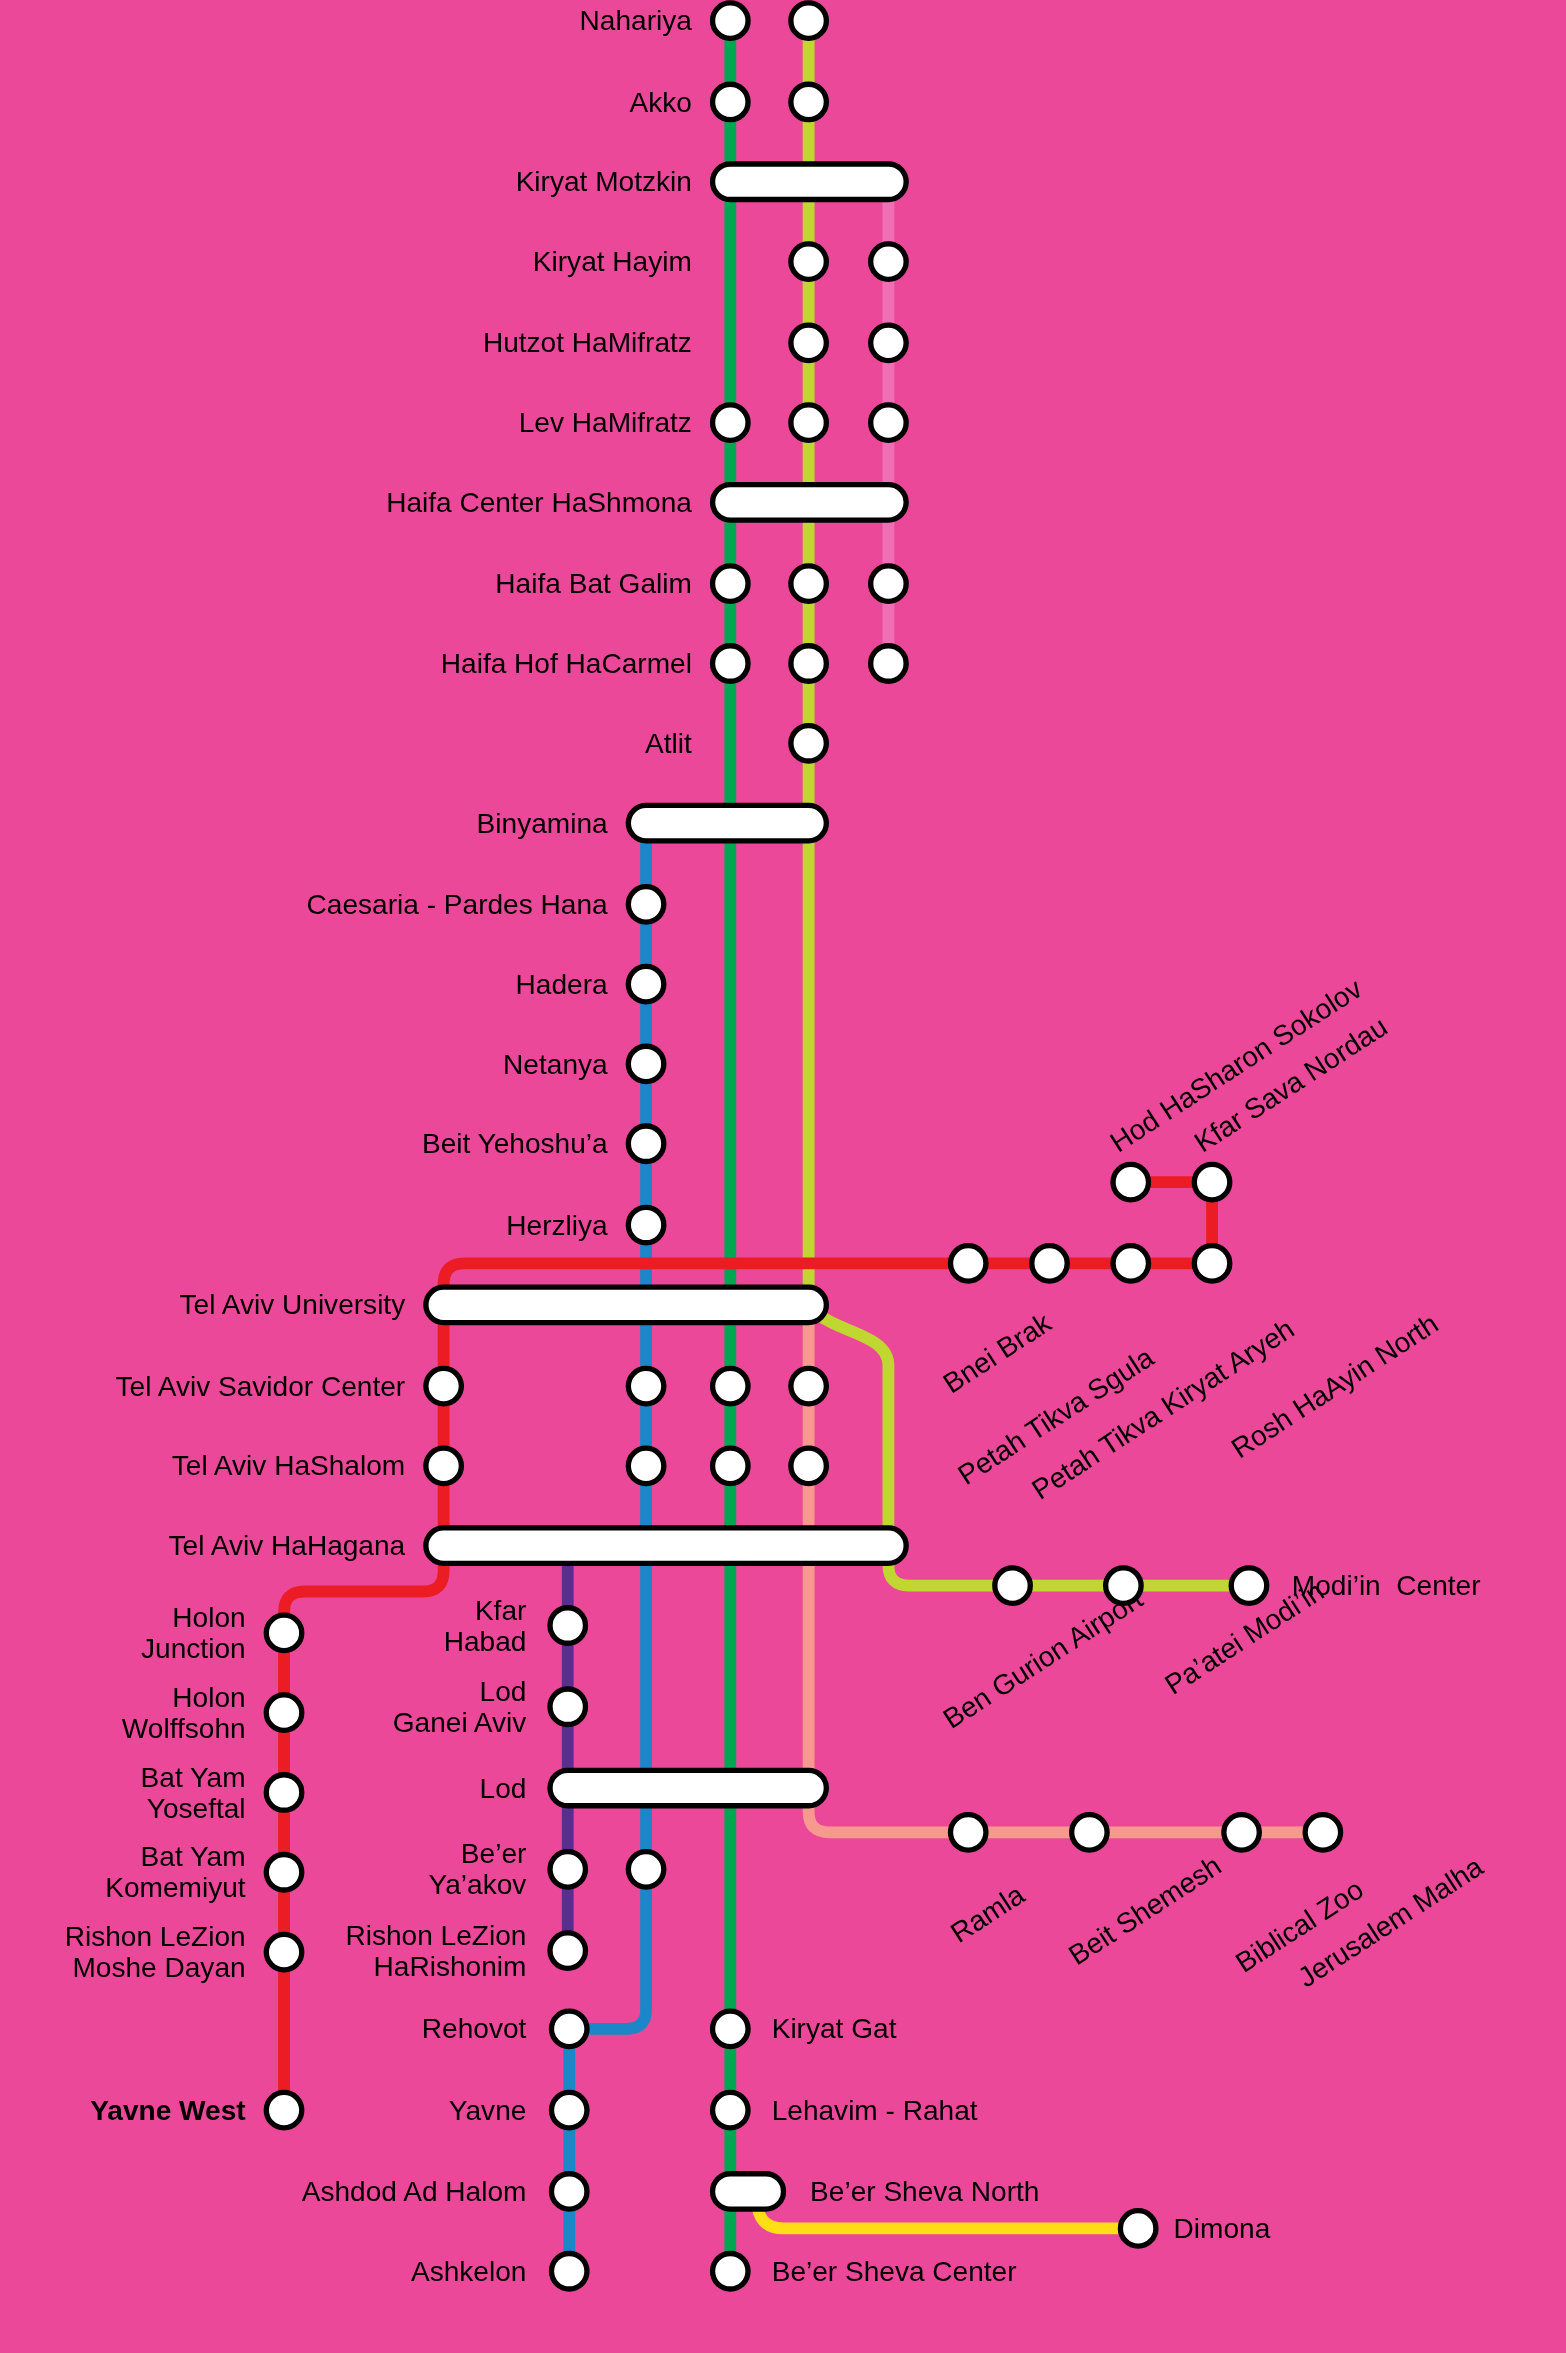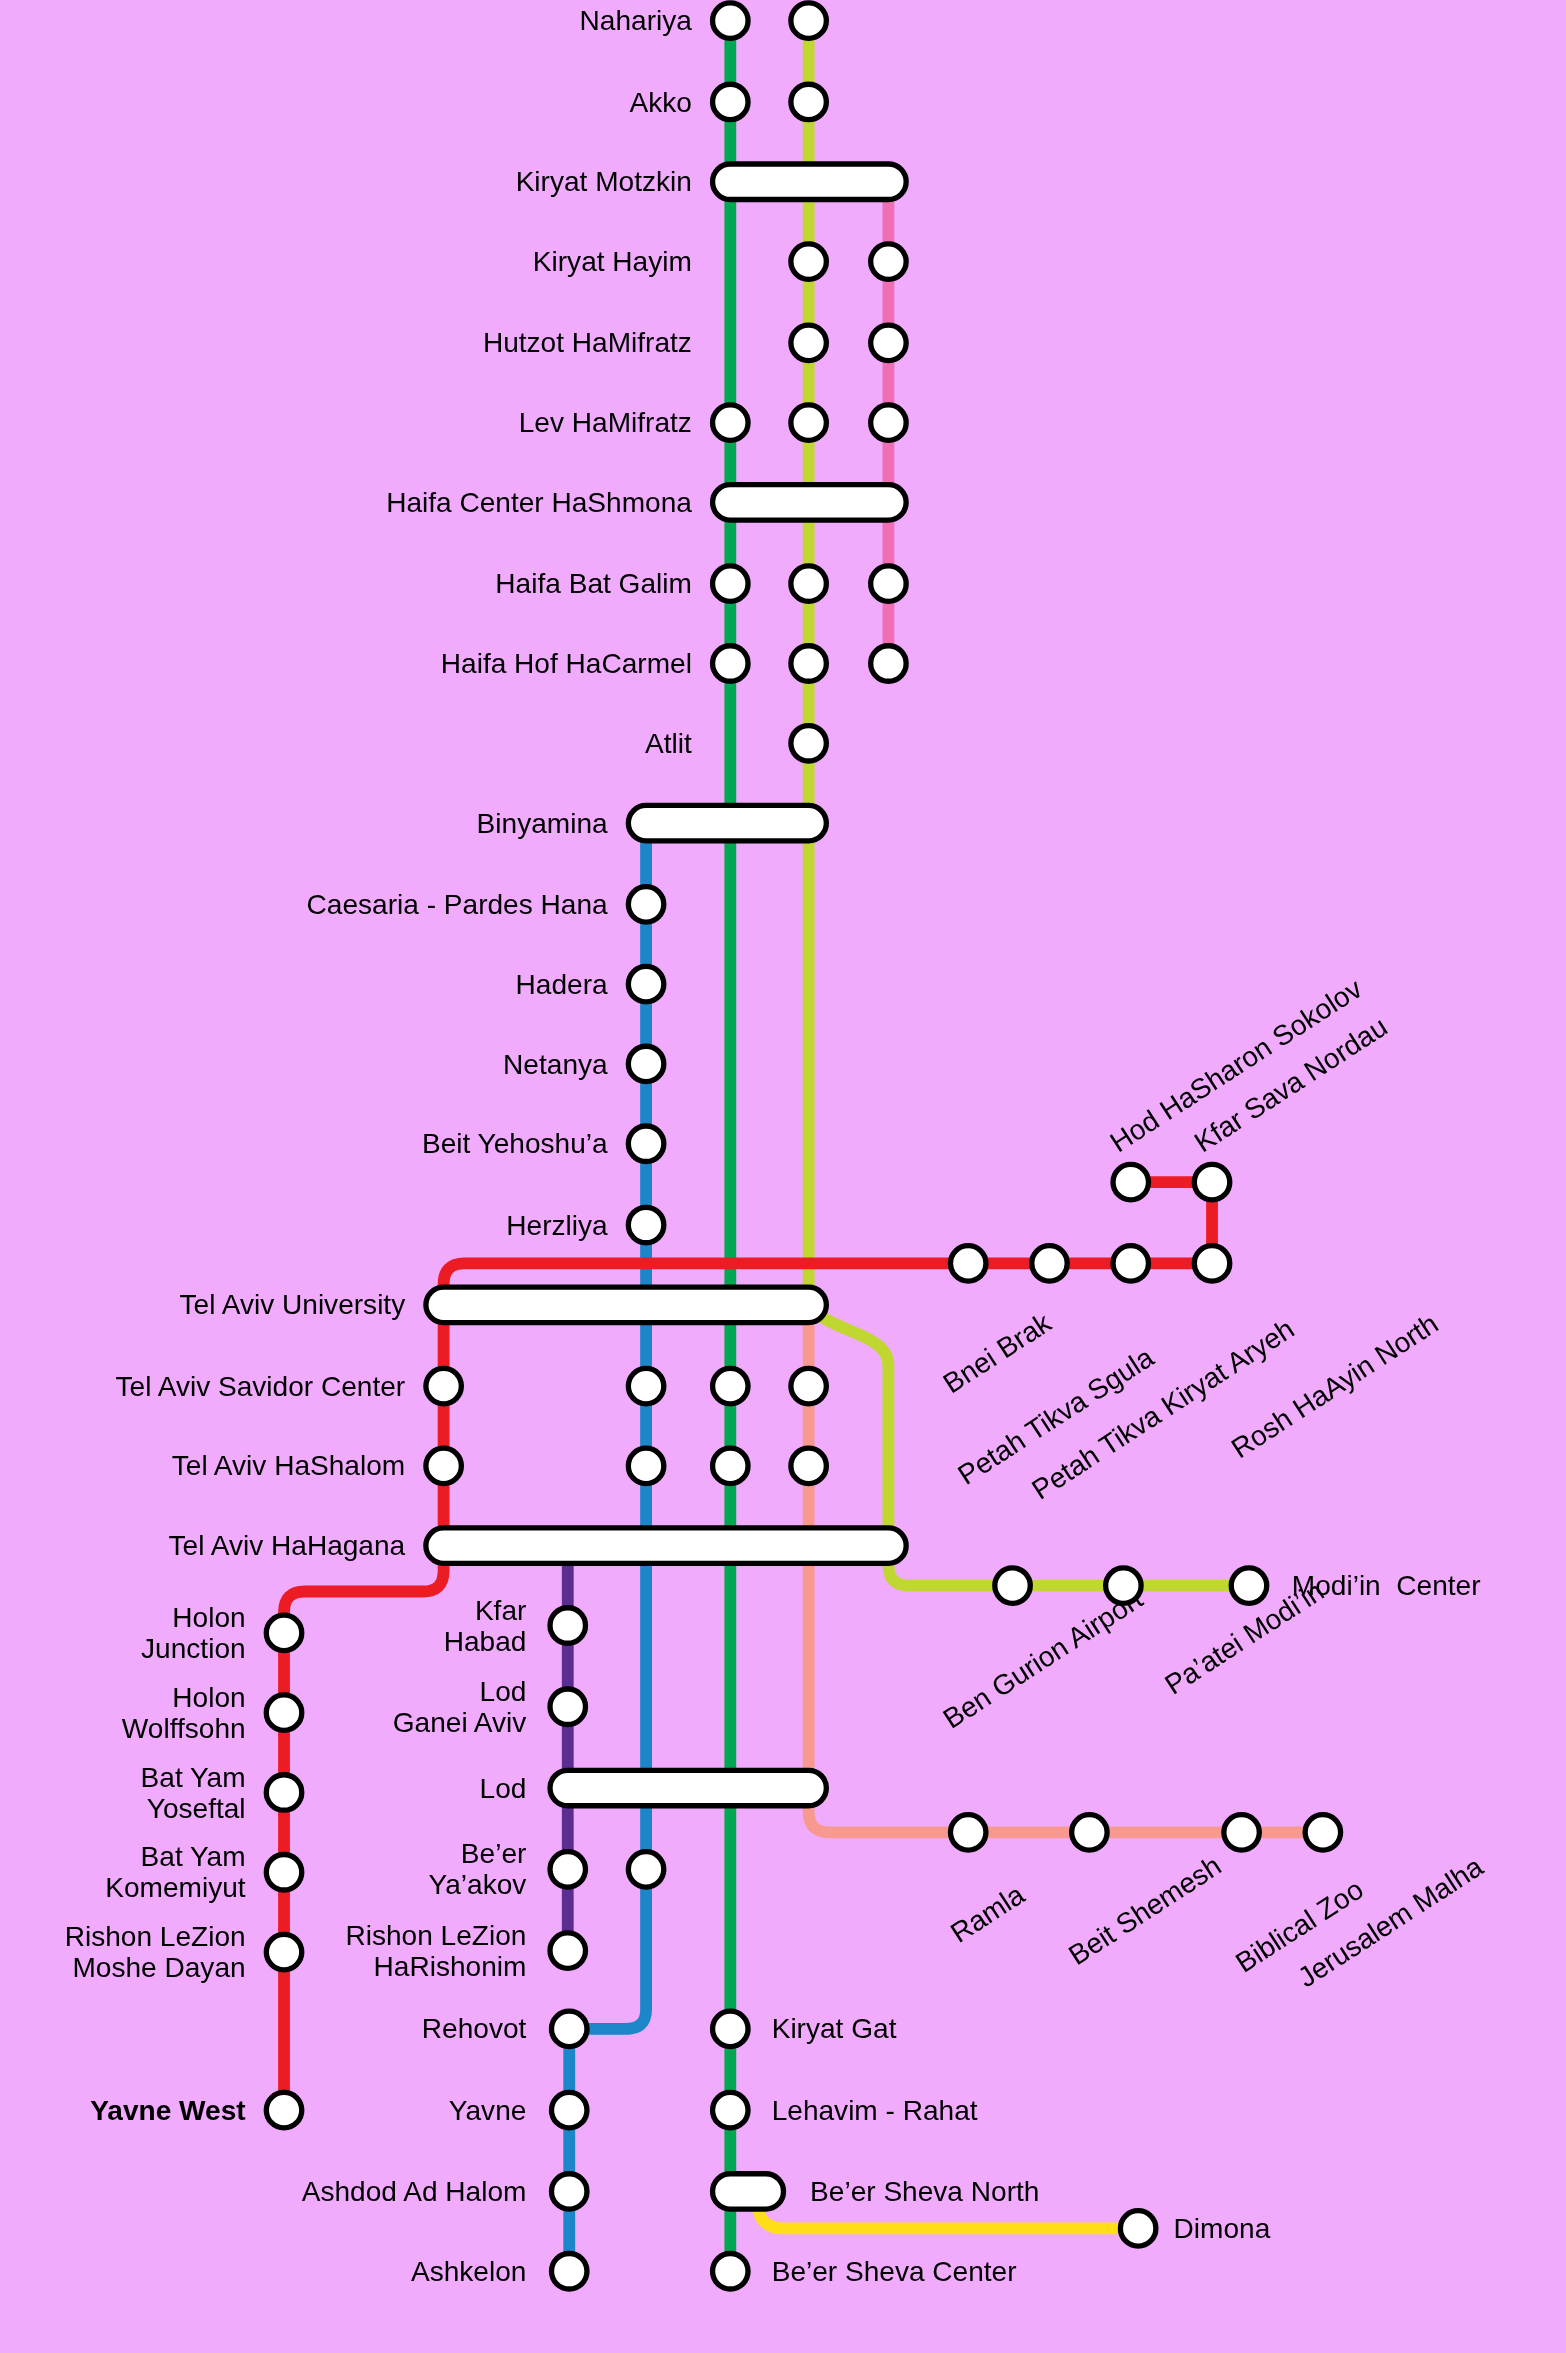--- a/index.html
+++ b/index.html
@@ -1,16 +1,16 @@
 <!DOCTYPE html>
 <html style="font-size:8.7px"><head>
 <meta charset="utf-8">
 <style>
   html,body{margin:0;padding:0;background:#ffffff;}
-  .page{position:relative;width:1567px;height:2354px;background:#f0abfc;overflow:hidden;}
+  .page{position:relative;width:1567px;height:2354px;background:#ec4899;overflow:hidden;}
   svg{position:absolute;left:0;top:0;width:100%;height:100%;}
   svg text{font-family:"Liberation Sans","DejaVu Sans",sans-serif;fill:#000000;white-space:pre;}
 </style>
 </head>
 <body>
 
 <div class="page">
   <svg id="rail-map" xmlns="http://www.w3.org/2000/svg" preserveAspectRatio="xMidYMid meet" viewBox="0 0 1060 1593">
       <path d="M 494 14 L 494 1537" stroke="#00a651" stroke-width="8" fill="none" stroke-linejoin="round"></path>
       <path d="M 547 14 L 547 876 C 547 902 601 898 601 924 L 601 1059 Q 601 1073 615 1073 L 845 1073" stroke="#bfd730" stroke-width="8" fill="none" stroke-linejoin="round"></path>

